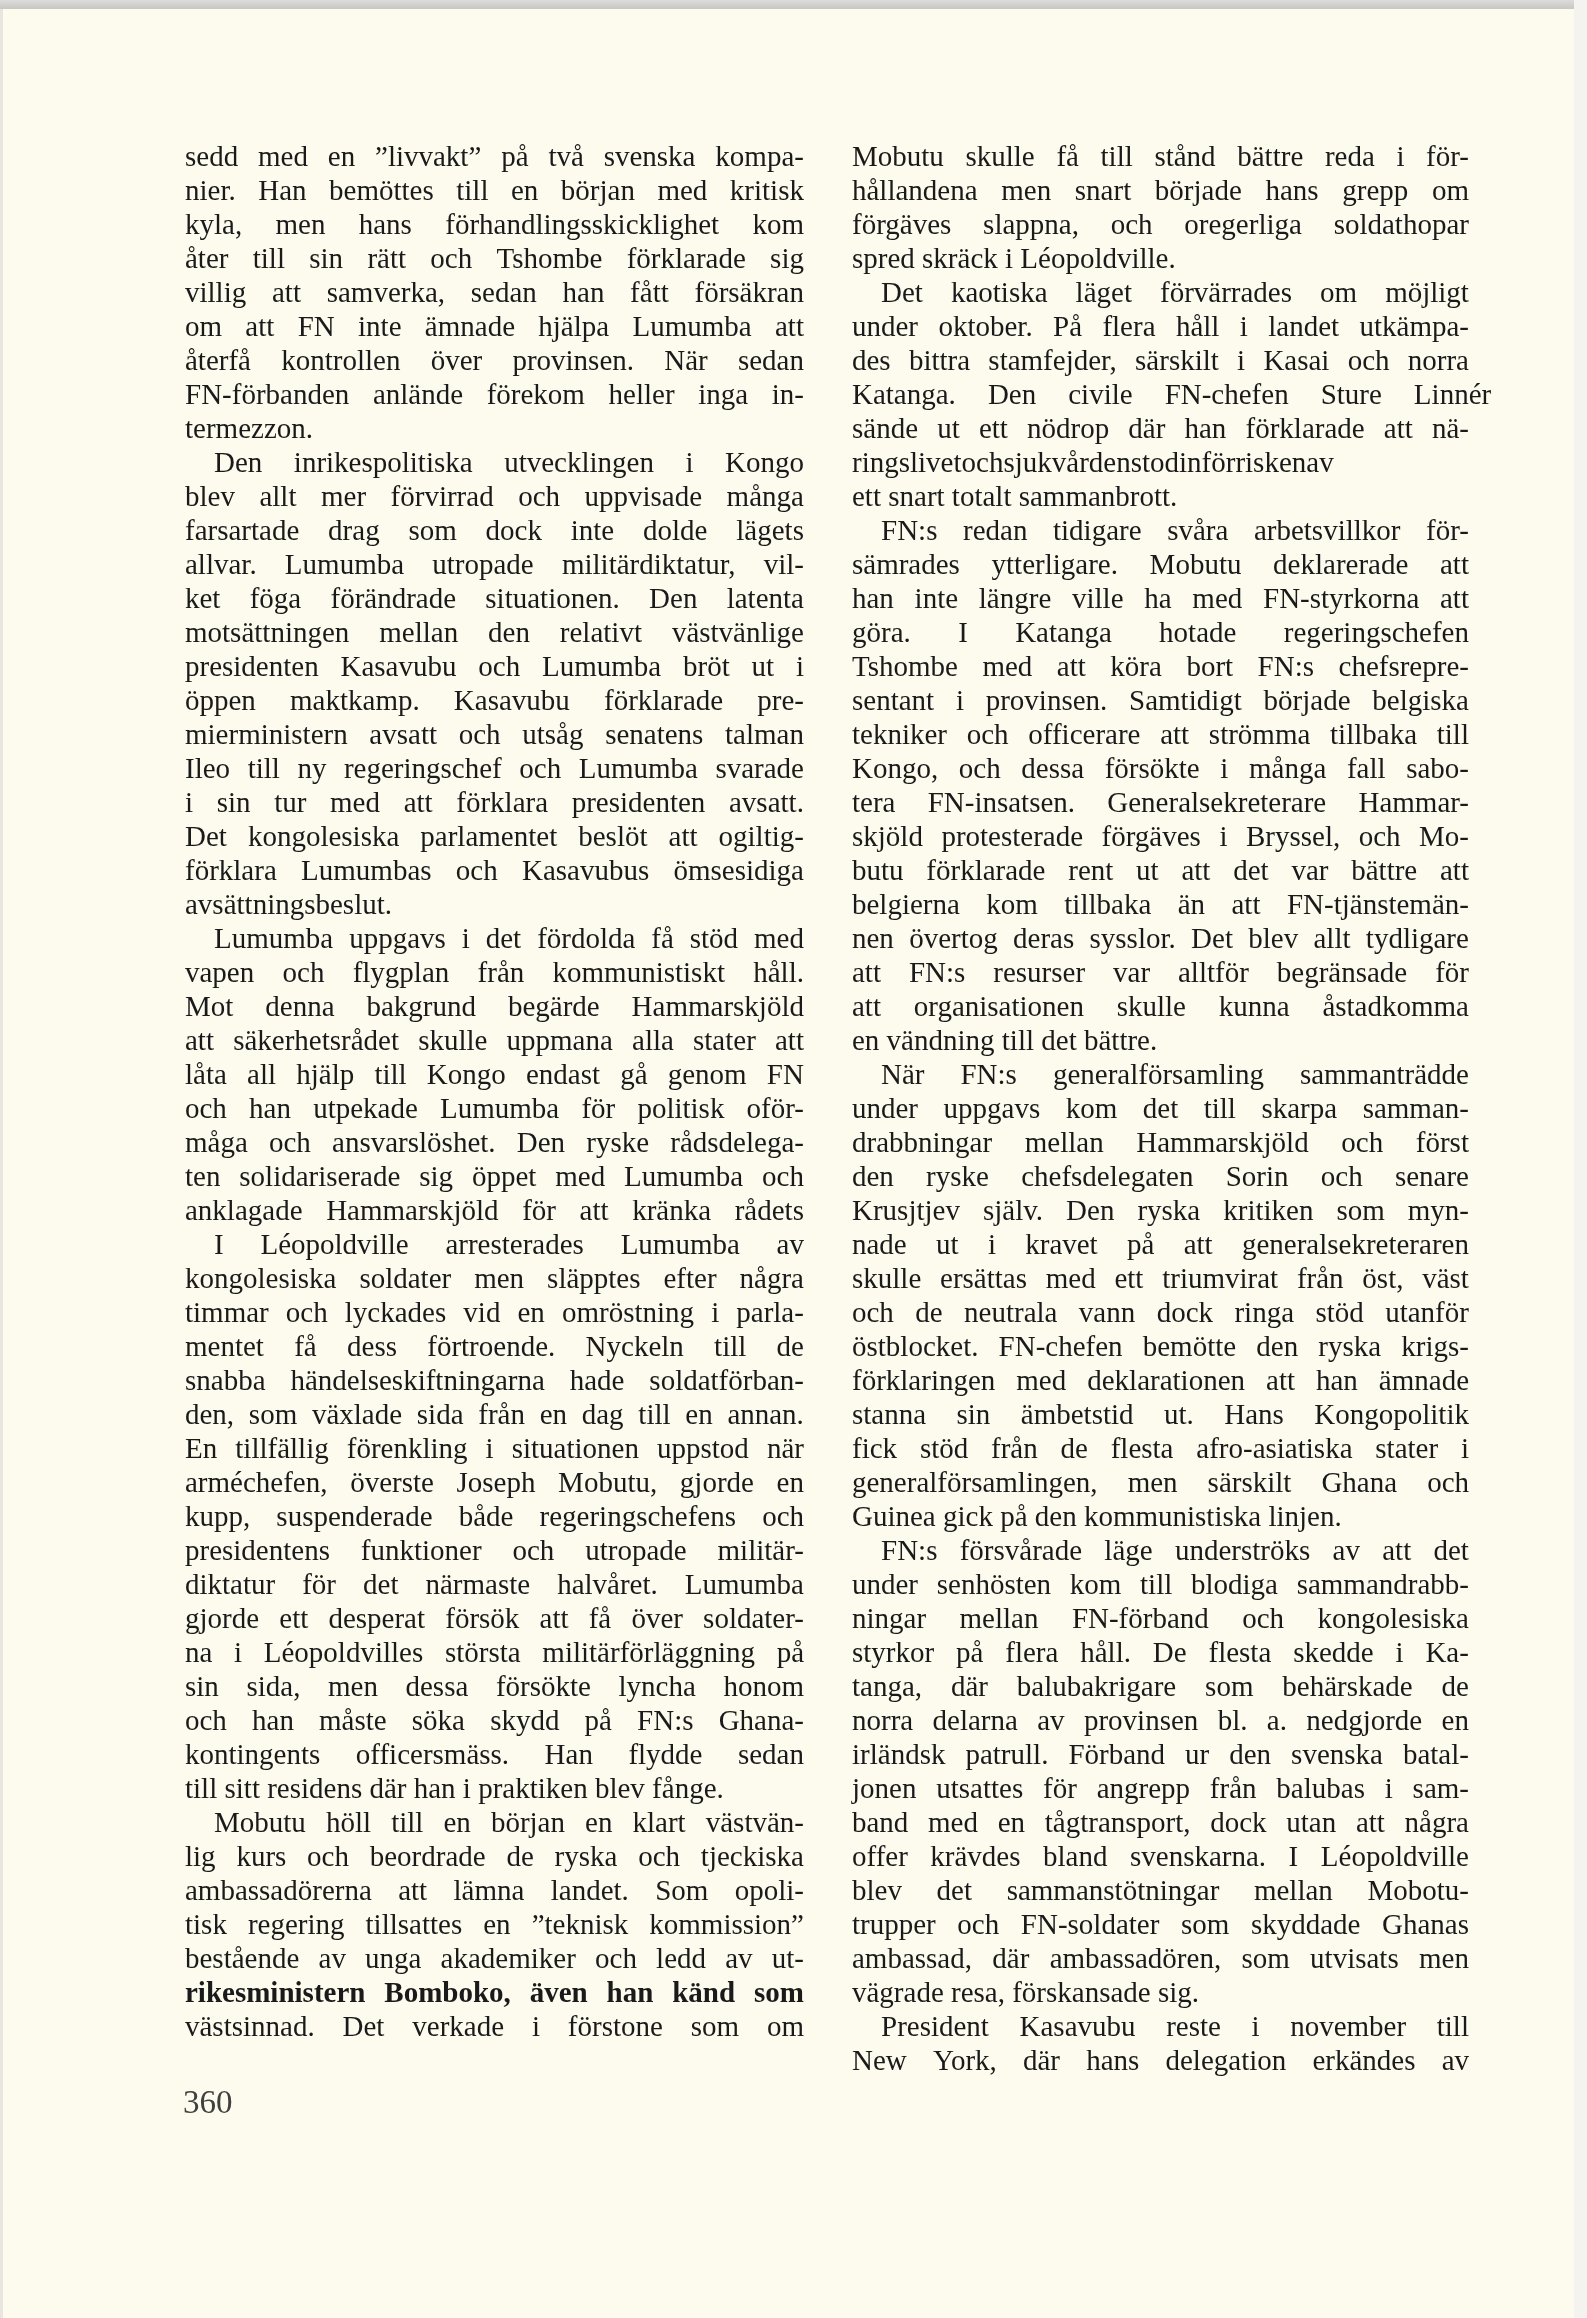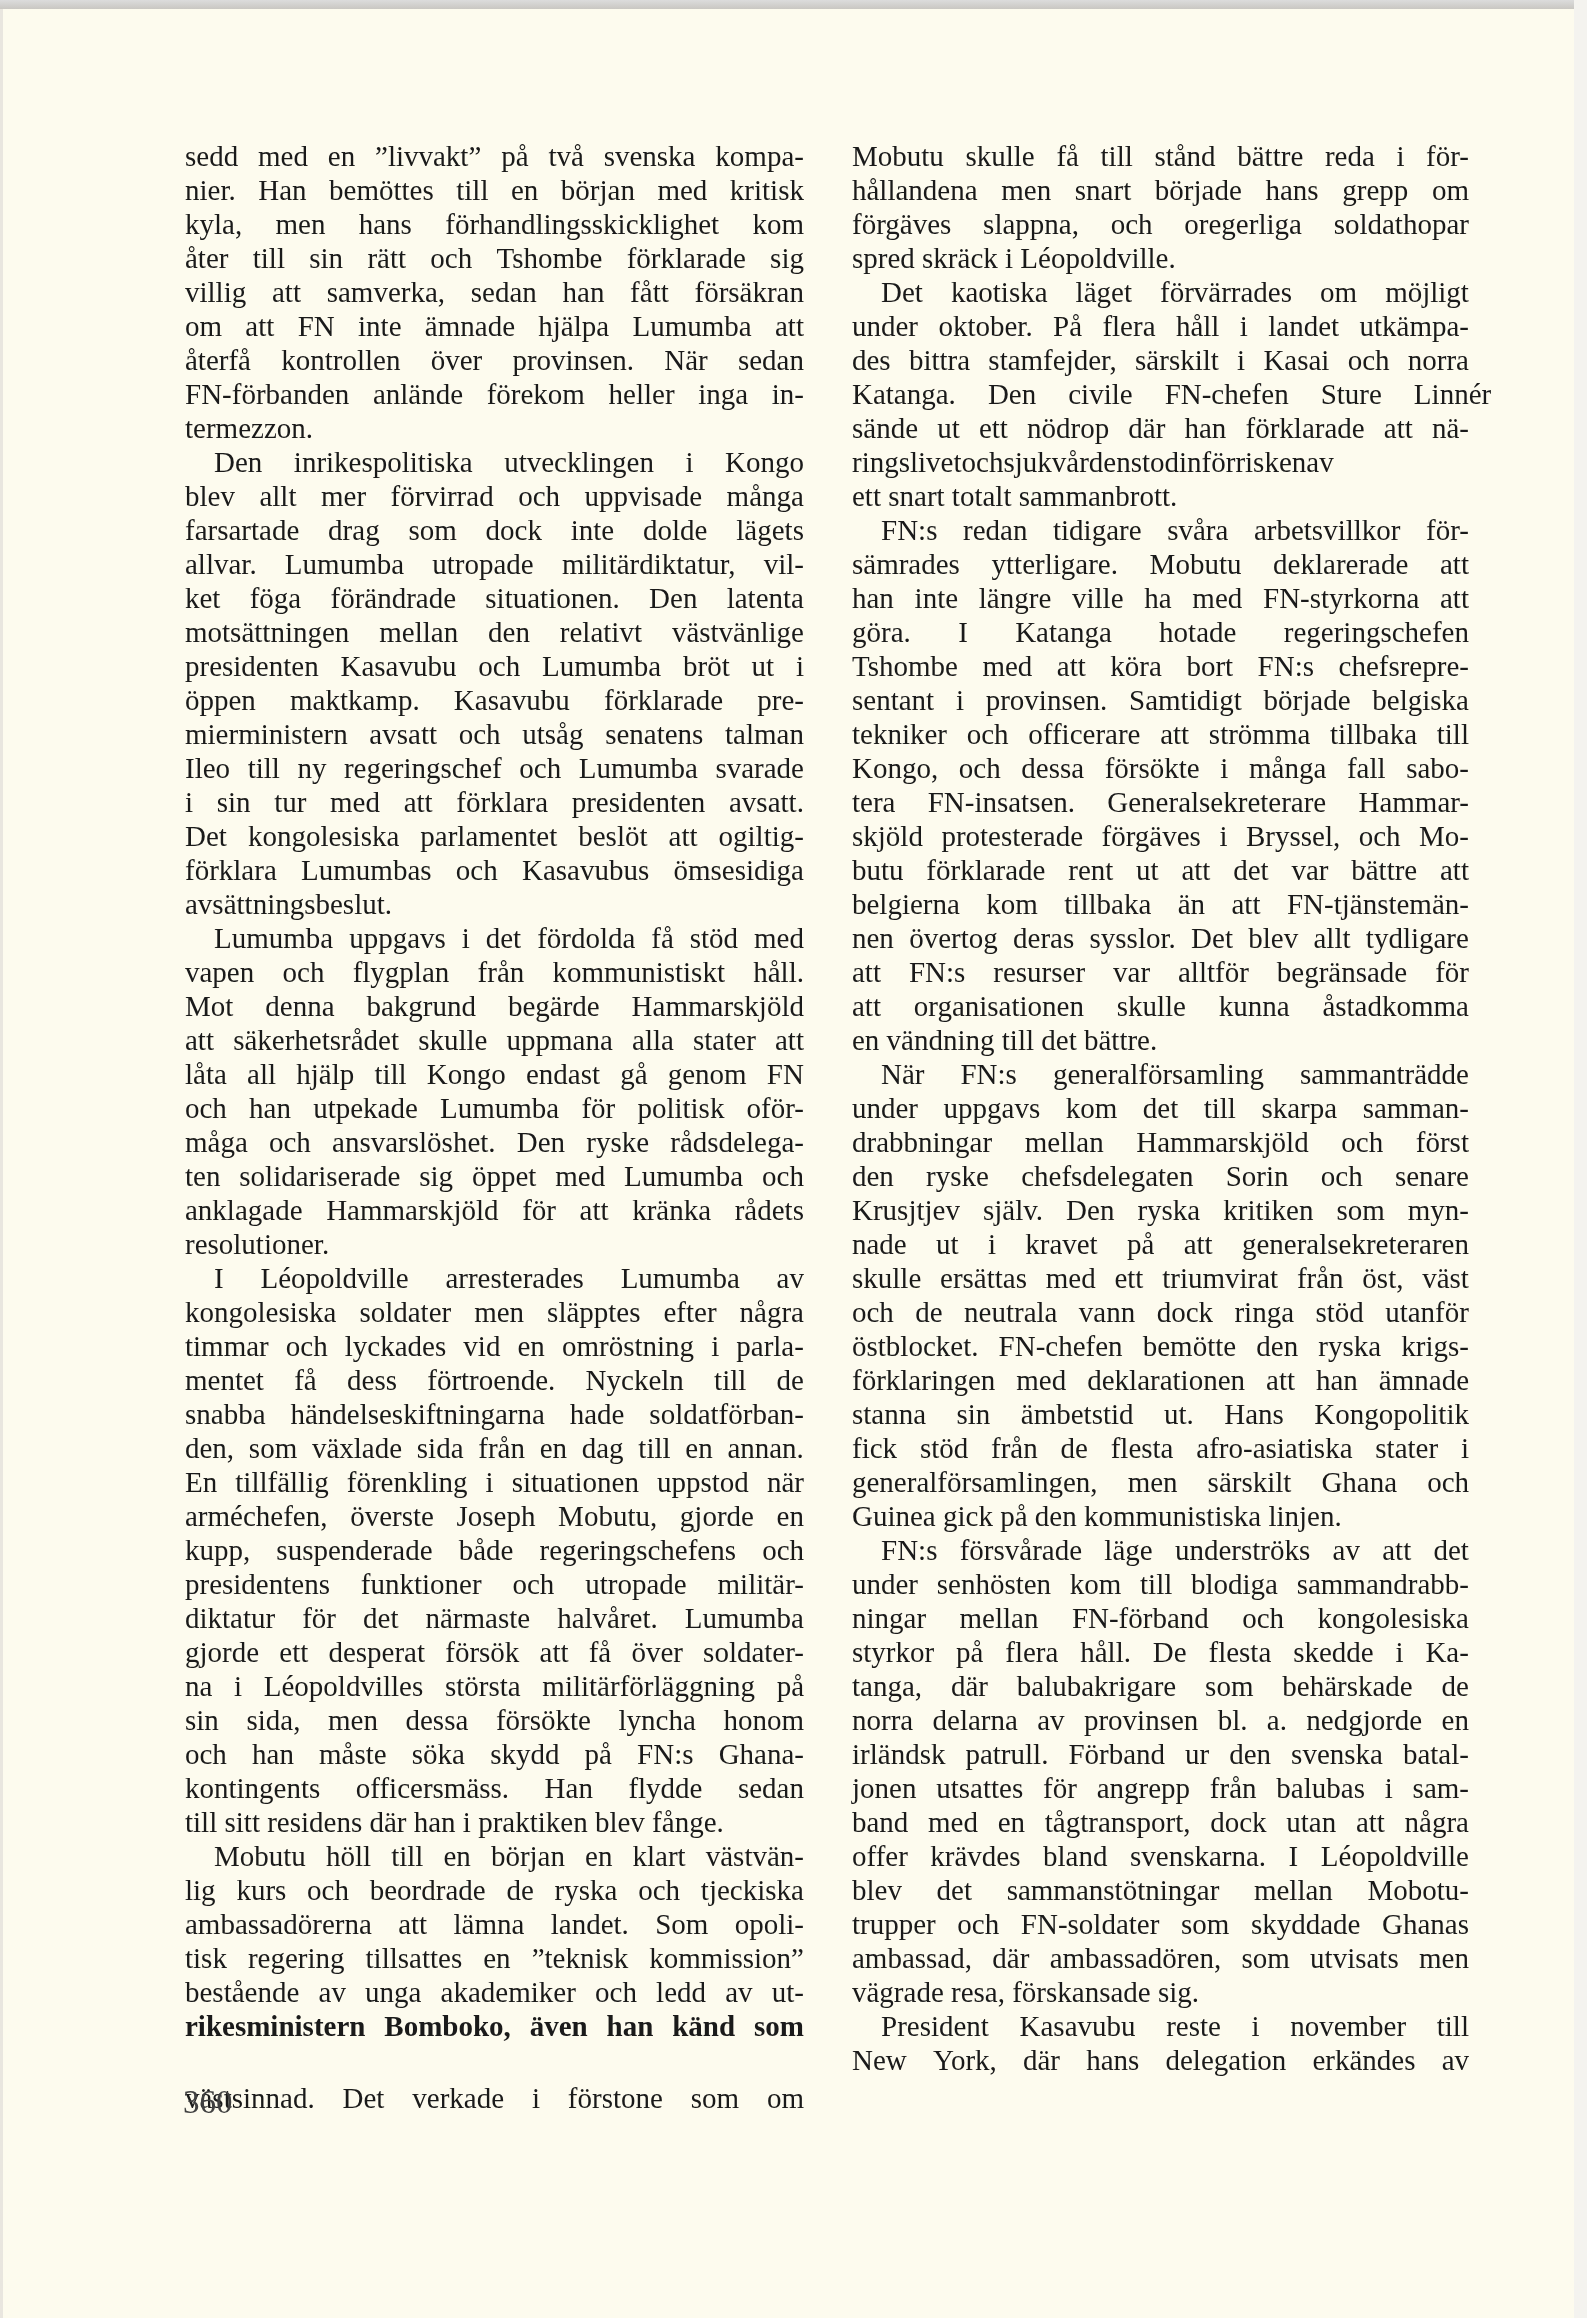--- a/index.html
+++ b/index.html
@@ -327,21 +327,20 @@
         <span>och</span>
       </span>
       <span class="line" style="display: flex; justify-content: space-between; box-sizing: border-box;">
         <span>anklagade</span>
         <span>Hammarskjöld</span>
         <span>för</span>
         <span>att</span>
         <span>kränka</span>
         <span>rådets</span>
       </span>
-      <span class="line last">resolutioner.</span>
     </div>
     <div class="para">
       <span class="line indent" style="display: flex; justify-content: space-between; box-sizing: border-box;">
         <span>I</span>
         <span>Léopoldville</span>
         <span>arresterades</span>
         <span>Lumumba</span>
         <span>av</span>
       </span>
       <span class="line" style="display: flex; justify-content: space-between; box-sizing: border-box;">
@@ -522,21 +521,21 @@
         <span>ut-</span>
       </span>
       <span class="line" style="display: flex; justify-content: space-between; box-sizing: border-box; font-weight: bold;">
         <span>rikesministern</span>
         <span>Bomboko,</span>
         <span>även</span>
         <span>han</span>
         <span>känd</span>
         <span>som</span>
       </span>
-      <span class="line" style="display: flex; justify-content: space-between; box-sizing: border-box; margin-top: 38px;">
+      <span class="line" style="display: flex; justify-content: space-between; box-sizing: border-box;">
         <span>västsinnad.</span>
         <span>Det</span>
         <span>verkade</span>
         <span>i</span>
         <span>förstone</span>
         <span>som</span>
         <span>om</span>
       </span>
     </div>
   </div>

